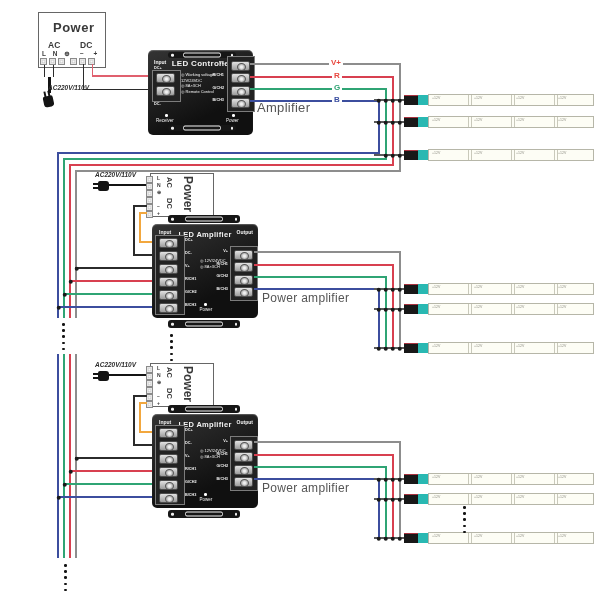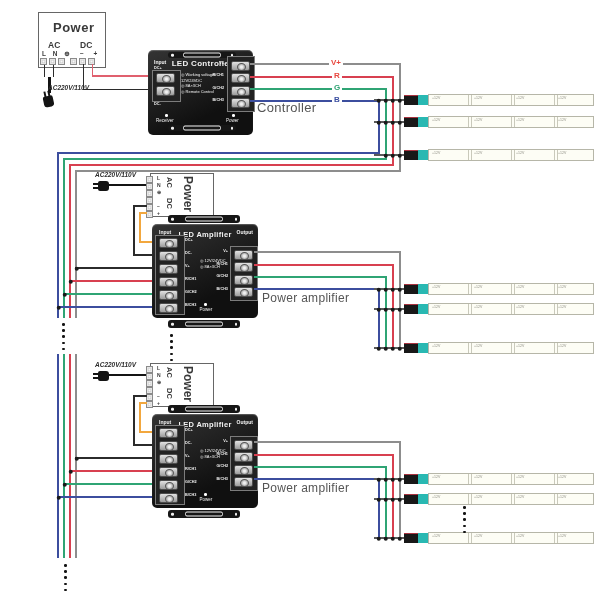--- a/index.html
+++ b/index.html
@@ -126,21 +126,21 @@
     <span class="led" style="left:17px;top:64px"></span>
     <span class="dl" style="left:8px;top:68px;font-size:4.5px">Receiver</span>
     <span class="led" style="left:84px;top:64px"></span>
     <span class="dl" style="left:78px;top:68px;font-size:4.5px">Power</span>
     <div class="flange" style="left:20px;top:75px;width:68px;height:6px">
       <span class="slot"></span>
         <span class="fdot" style="left:3px"></span>
         <span class="fdot" style="right:3px"></span>
     </div>
   </div>
-  <div class="cap" style="left:257px;top:100px">Controller</div>
+  <div class="cap" style="left:257px;top:100px">Amplifier</div>
 
   <i class="w" style="left: 250px; top: 63px; width: 151px; height: 1.5px; background: rgb(141, 141, 141);"></i>
   <i class="w" style="left: 399px; top: 63px; width: 1.5px; height: 108.5px; background: rgb(141, 141, 141);"></i>
   <i class="w" style="left: 250px; top: 76px; width: 144px; height: 1.5px; background: rgb(216, 64, 80);"></i>
   <i class="w" style="left: 392px; top: 76px; width: 1.5px; height: 89.5px; background: rgb(216, 64, 80);"></i>
   <i class="w" style="left: 250px; top: 88px; width: 137px; height: 1.5px; background: rgb(47, 164, 116);"></i>
   <i class="w" style="left: 385px; top: 88px; width: 1.5px; height: 71.5px; background: rgb(47, 164, 116);"></i>
   <i class="w" style="left: 250px; top: 100px; width: 130px; height: 1.5px; background: rgb(60, 78, 158);"></i>
   <i class="w" style="left: 378px; top: 100px; width: 1.5px; height: 53.5px; background: rgb(60, 78, 158);"></i>
 

